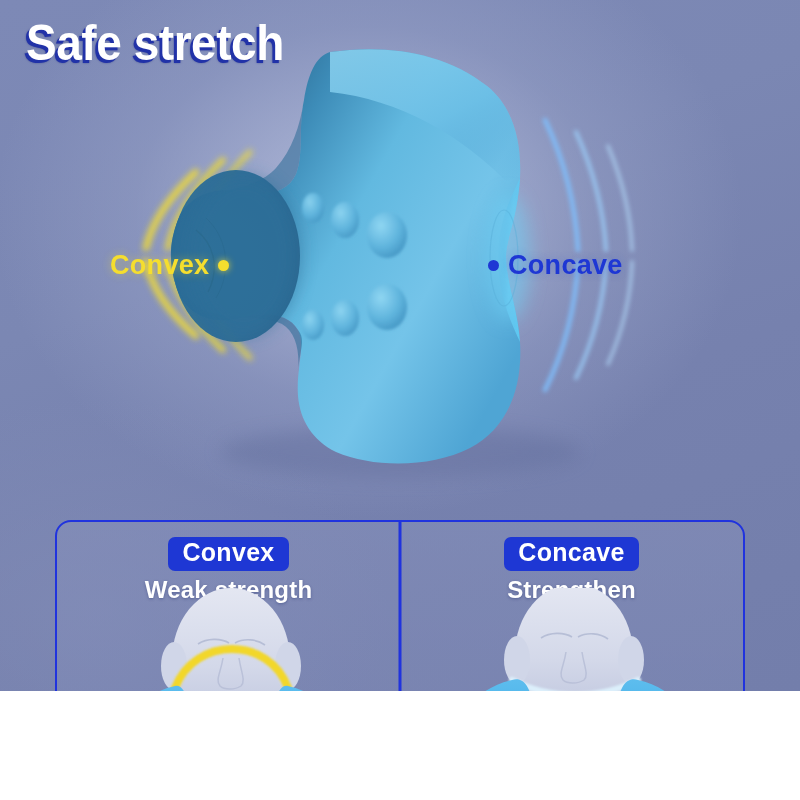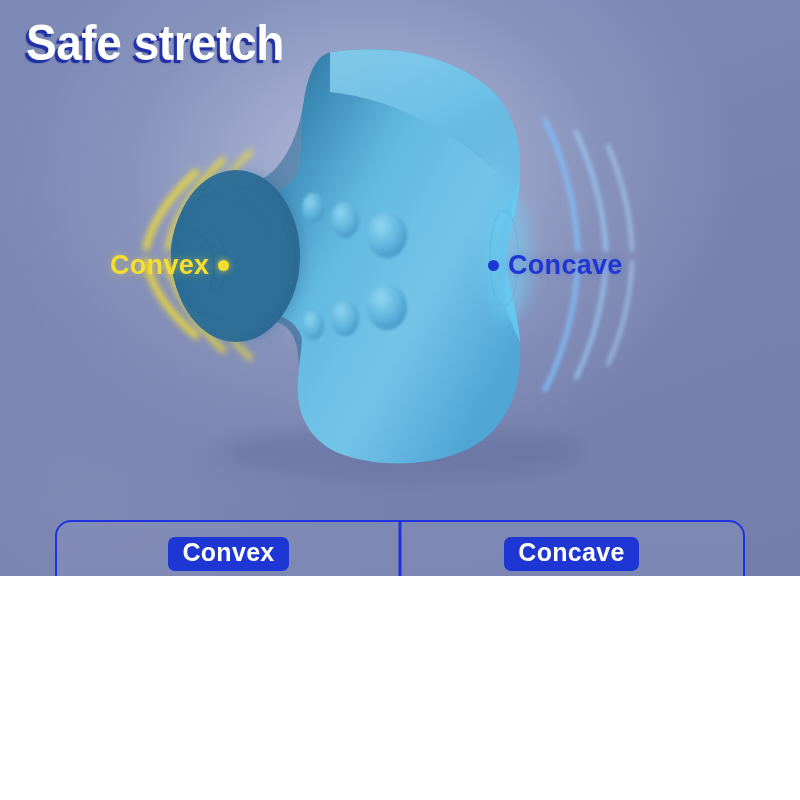--- a/index.html
+++ b/index.html
@@ -5,21 +5,21 @@
 <style>
   * { margin:0; padding:0; box-sizing:border-box; }
   html, body {
     width:800px; height:800px;
     font-family:"Liberation Sans", sans-serif;
     overflow:hidden;
   }
 
   .poster {
     position:relative;
-    width:800px; height:576px;
+    width:800px; height:691px;
     background:
       radial-gradient(ellipse 520px 420px at 46% 31%, rgba(190,198,226,0.85) 0%, rgba(160,170,206,0.35) 45%, rgba(140,150,190,0) 72%),
       radial-gradient(ellipse 420px 300px at 12% 88%, rgba(132,142,184,0.55) 0%, rgba(124,134,178,0) 70%),
       linear-gradient(160deg, #7d89b6 0%, #7b87b3 35%, #7681ae 62%, #737eab 100%);
     overflow:hidden;
   }
 
   
   .title {
     position:absolute; left:26px; top:14px;

